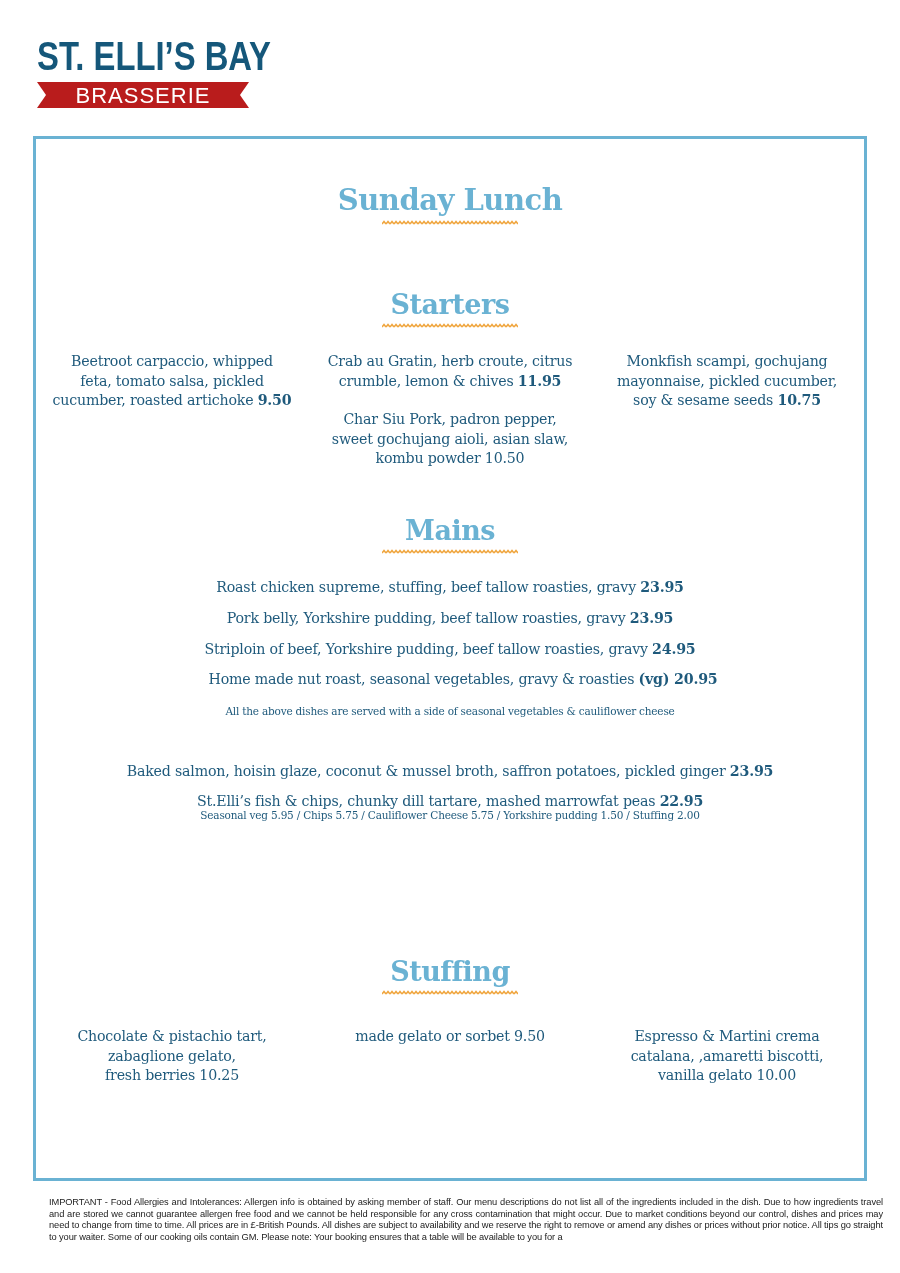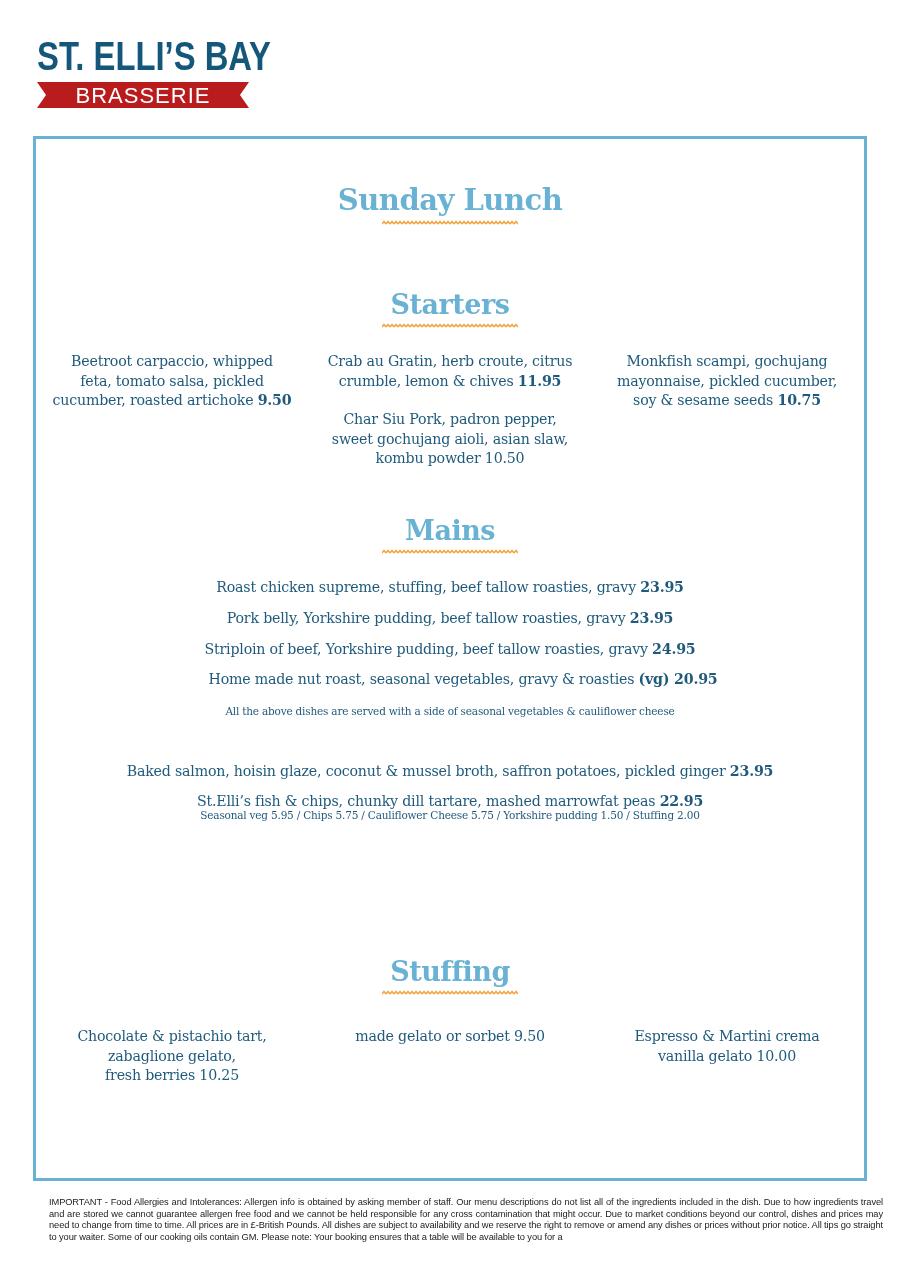--- a/index.html
+++ b/index.html
@@ -120,16 +120,17 @@
 <div class="item" style="left:42px;width:260px;top:1027px;">
   <div>Chocolate &amp; pistachio tart,</div>
   <div>zabaglione gelato,</div>
   <div>fresh berries 10.25</div>
 </div>
 <div class="item" style="left:310px;width:280px;top:1027px;">
   <div>made gelato or sorbet 9.50</div>
 </div>
 <div class="item" style="left:597px;width:260px;top:1027px;">
   <div>Espresso &amp; Martini crema</div>
+  <div>catalana, ,amaretti biscotti,</div>
   <div>vanilla gelato 10.00</div>
 </div>
 
 <div class="footer">IMPORTANT - Food Allergies and Intolerances: Allergen info is obtained by asking member of staff. Our menu descriptions do not list all of the ingredients included in the dish. Due to how ingredients travel and are stored we cannot guarantee allergen free food and we cannot be held responsible for any cross contamination that might occur. Due to market conditions beyond our control, dishes and prices may need to change from time to time. All prices are in £-British Pounds. All dishes are subject to availability and we reserve the right to remove or amend any dishes or prices without prior notice. All tips go straight to your waiter. Some of our cooking oils contain GM. Please note: Your booking ensures that a table will be available to you for a</div>
 
 </body></html>

